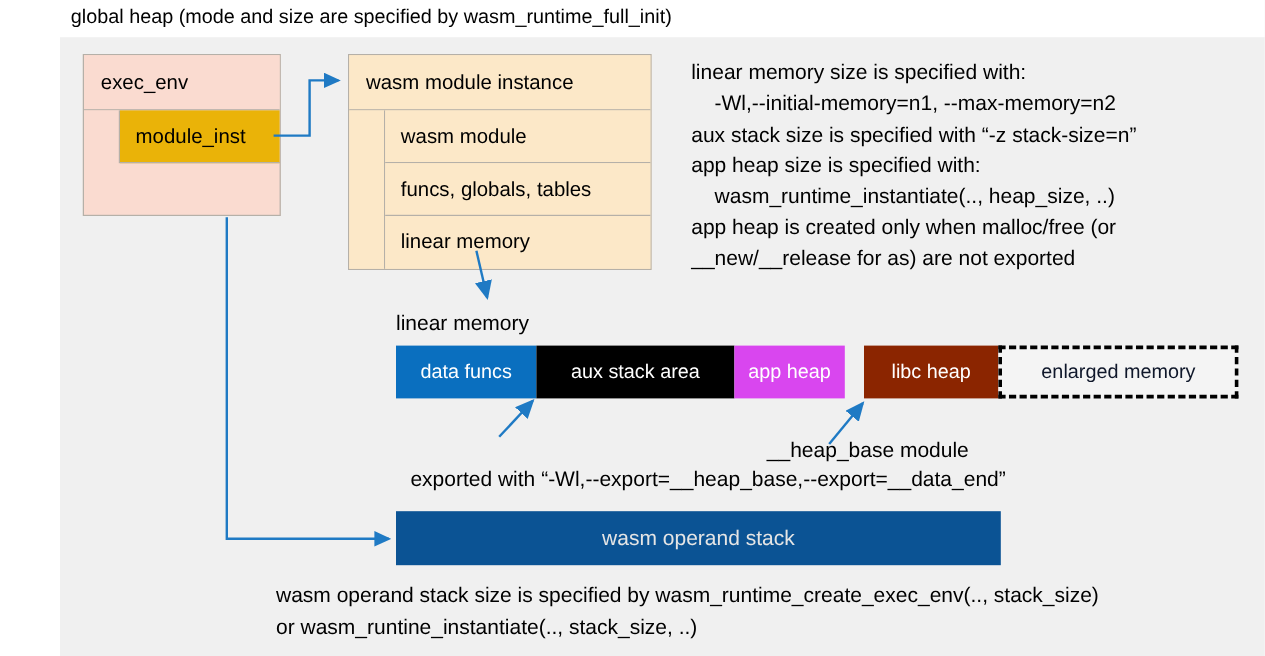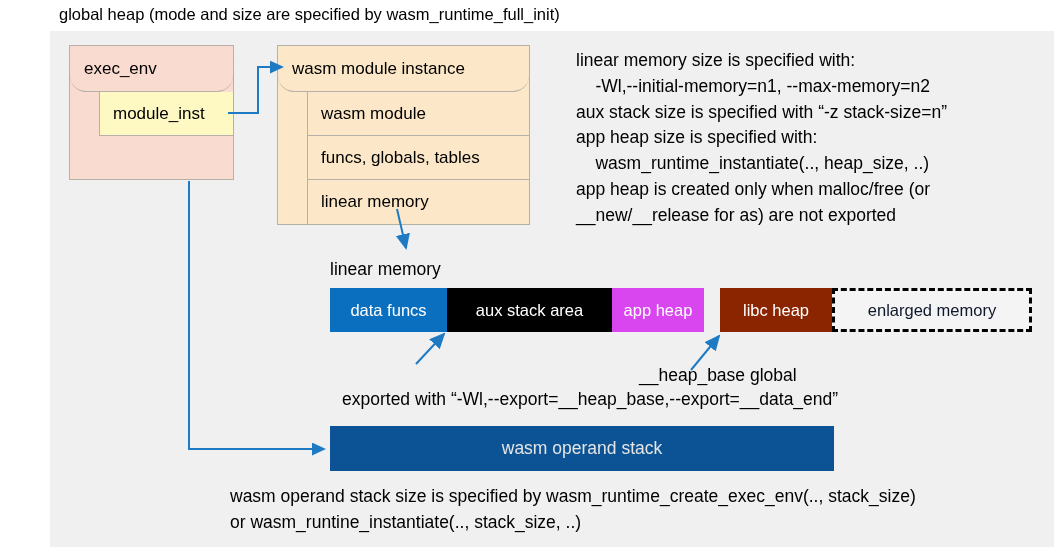--- a/index.html
+++ b/index.html
@@ -33,21 +33,20 @@
     border:1px solid #b5b0a8;
     box-sizing:border-box;
   }
   .struct .hdr{
     box-sizing:border-box;
     height:46px;
     display:flex;align-items:center;
     padding-left:14px;
     font-size:17px;
     border-bottom:1px solid #b5b0a8;
-    border-radius:16px;
   }
   .struct .indent-wrap{display:flex;}
   .struct .gutter{
     width:30px;
     border-right:1px solid #b5b0a8;
     box-sizing:border-box;
     flex:0 0 30px;
   }
   .struct .rows{flex:1 1 auto;}
   .struct .row{
@@ -57,24 +56,24 @@
     padding-left:13px;
     font-size:17px;
     border-bottom:1px solid #b5b0a8;
   }
   .struct .row.last{border-bottom:none;}
 
   
   #exec-env{left:27px;top:45px;width:165px;height:135px;background:#fadbd0;}
   #exec-env .hdr{background:#fadbd0;}
   #exec-env .gutter{background:#fadbd0;}
-  #exec-env .row{background:#fef9c3;}
-
-  
-  #wmi{left:235px;top:45px;width:253px;height:180px;background:#fce8c8;}
+  #exec-env .row{background:#eab308;}
+
+  
+  #wmi{left:248px;top:45px;width:253px;height:180px;background:#fce8c8;}
   #wmi .hdr{background:#fce8c8;height:46px;}
   #wmi .gutter{background:#fce8c8;}
   #wmi .row{background:#fce8c8;height:44px;}
 
   
   .note-right{
     position:absolute;left:534px;top:48px;
     width:505px;
     font-size:17.5px;line-height:25.8px;
     white-space:pre;
@@ -178,21 +177,21 @@
         <span>app heap</span>
       </div>
       <div class="seg" style="left: 390px; width: 112px; background: rgb(139, 37, 0);">
         <span>libc heap</span>
       </div>
       <div class="seg dashed" style="left: 502px; width: 200px;">
         <span>enlarged memory</span>
       </div>
     </div>
 
-  <div class="ann" id="ann-heap-base">__heap_base global</div>
+  <div class="ann" id="ann-heap-base">__heap_base module</div>
   <div class="ann" id="ann-exported">exported with “-Wl,--export=__heap_base,--export=__data_end”</div>
 
   <div id="operand-stack">
     <span>wasm operand stack</span>
   </div>
 
   <div class="note-bottom">wasm operand stack size is specified by wasm_runtime_create_exec_env(.., stack_size)
 or wasm_runtine_instantiate(.., stack_size, ..)</div>
 
   <svg id="wires" viewBox="0 0 1054 547">

